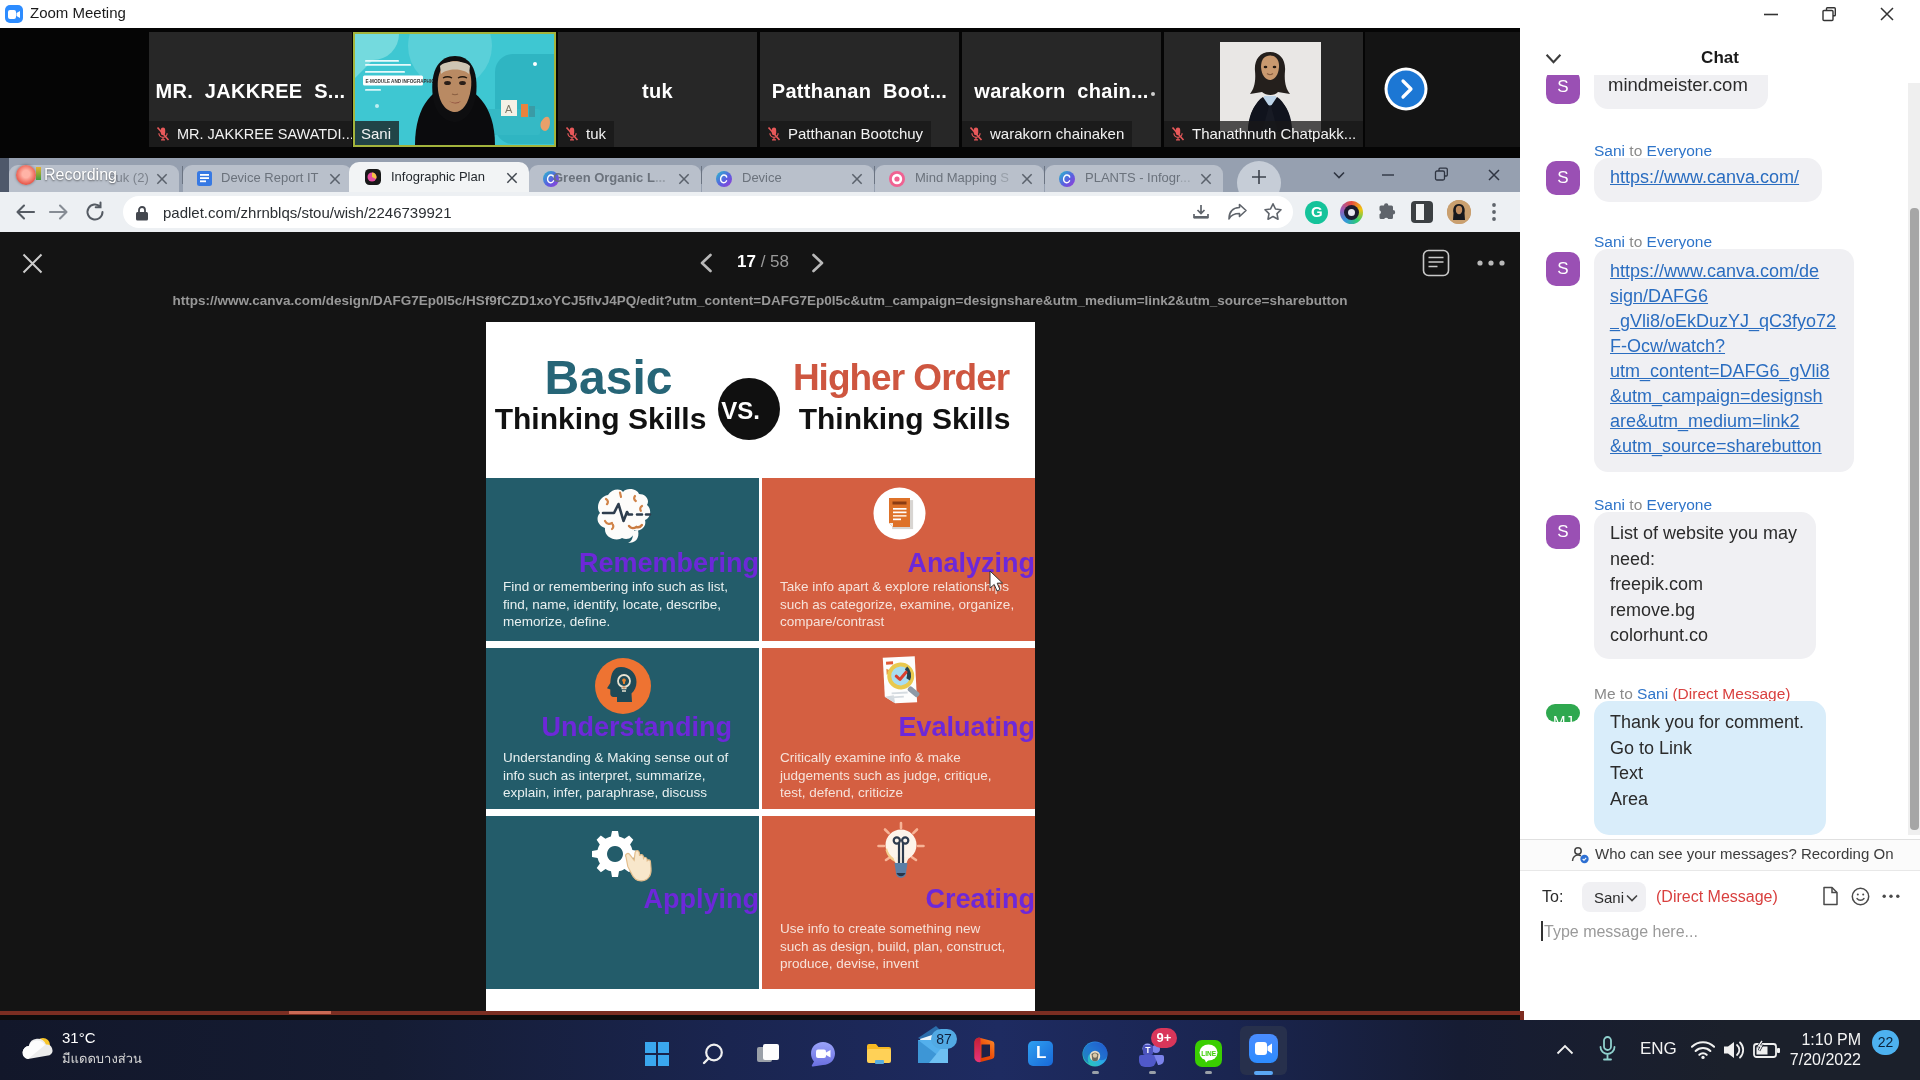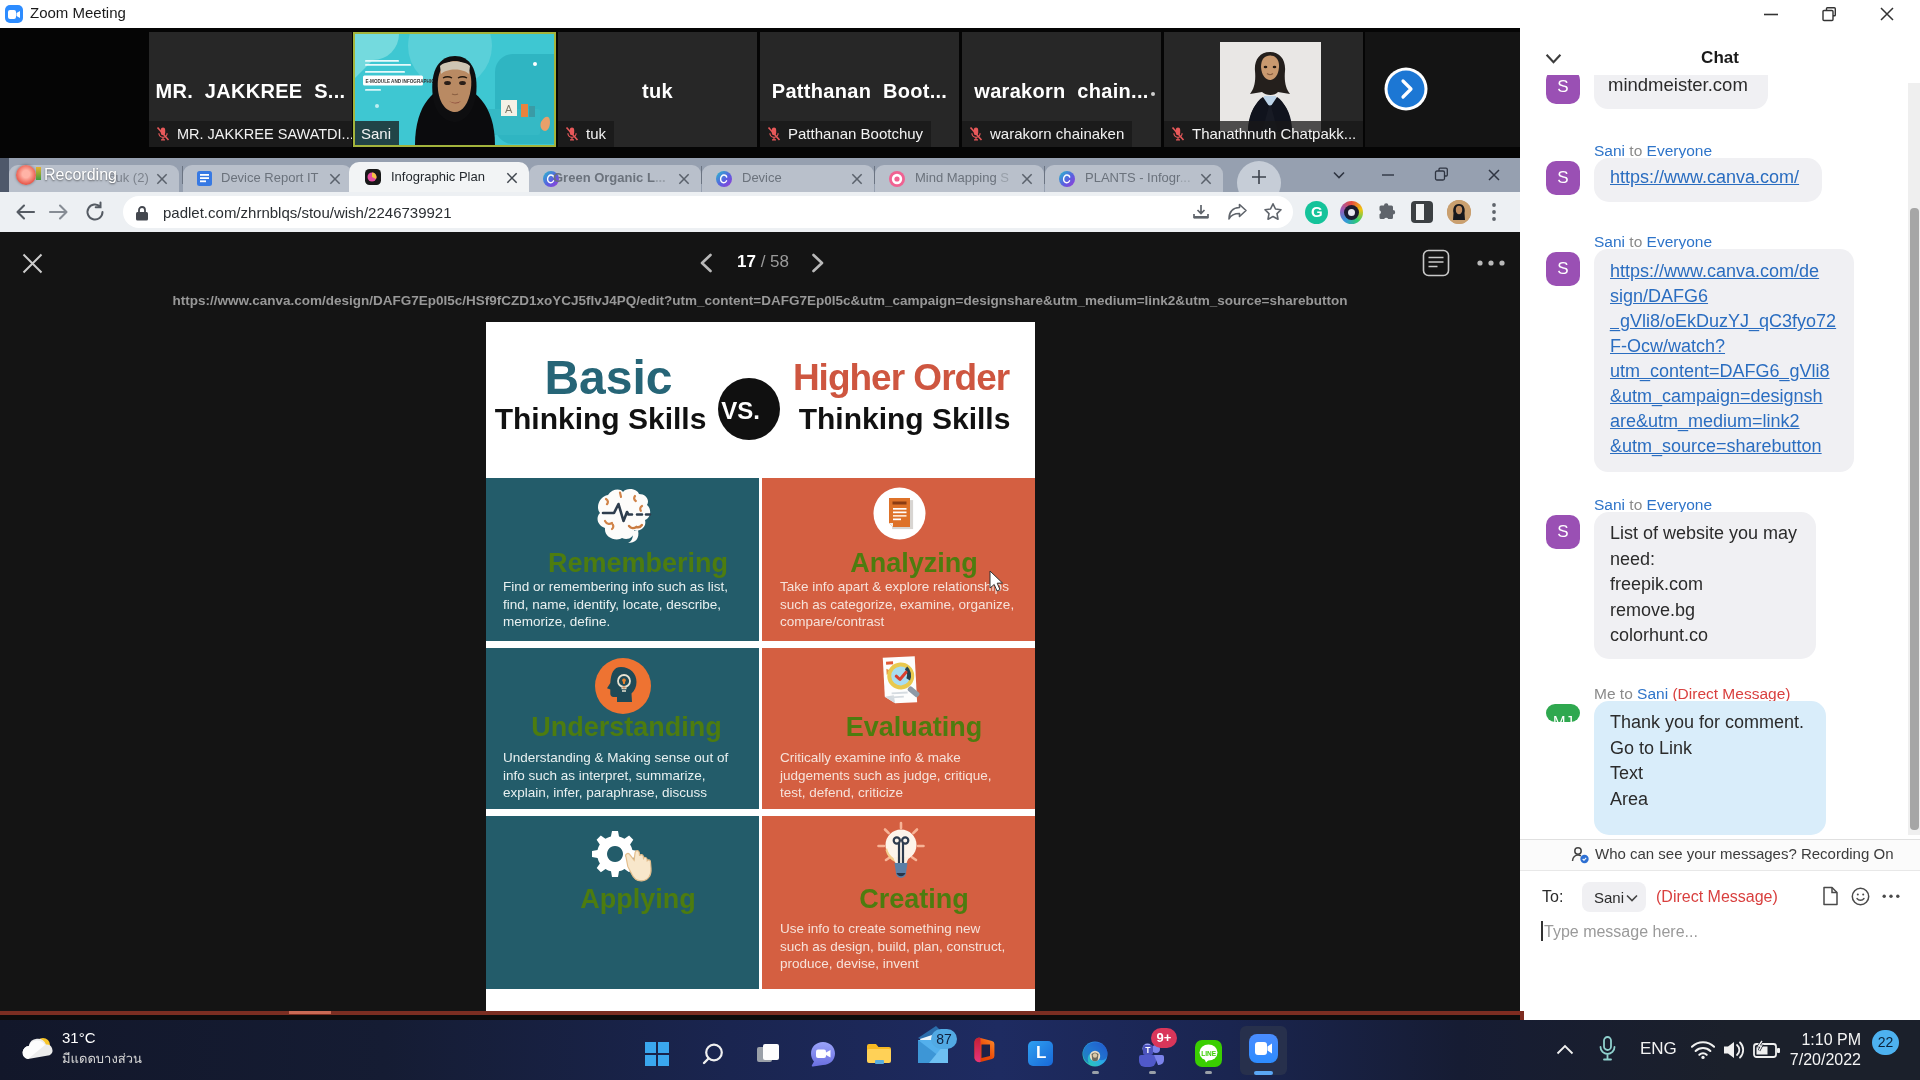--- a/index.html
+++ b/index.html
@@ -34,21 +34,21 @@
 
 #content { left:0; top:232px; width:1520px; height:779px; background:#141414; }
 #shareline { left:0; top:1011px; width:1520px; height:4px; background:#7a2e22; }
 #sharegap { left:0; top:1015px; width:1520px; height:5px; background:#0c0c0c; }
 
 
 #info { left:486px; top:322px; width:549px; height:689px; background:#fff; }
 .q { position:absolute; width:273px; }
 .qteal { background:#235C6A; }
 .qorange { background:#D45F41; }
-.qtitle { position:absolute; width:100%; text-align:center; color:#4d7c0f; font-weight:bold; font-size:27px;padding-left:31px; }
+.qtitle { position:absolute; width:100%; text-align:right; color:#6d28d9; font-weight:bold; font-size:27px;padding-left:31px; }
 .qbody { position:absolute; left:17px; font-size:13.5px; line-height:17.5px; color:#E8F0F0; }
 
 
 #taskbar { left:0; top:1020px; width:1920px; height:60px;
   background:linear-gradient(90deg,#12172a 0%,#151c33 20%,#1a2550 38%,#1e2b61 52%,#1a2550 64%,#161c33 76%,#1b202b 90%,#1b202b 100%);
   background-color:#141a2c; }
 </style>
 </head>
 <body>
 <div id="stage">

